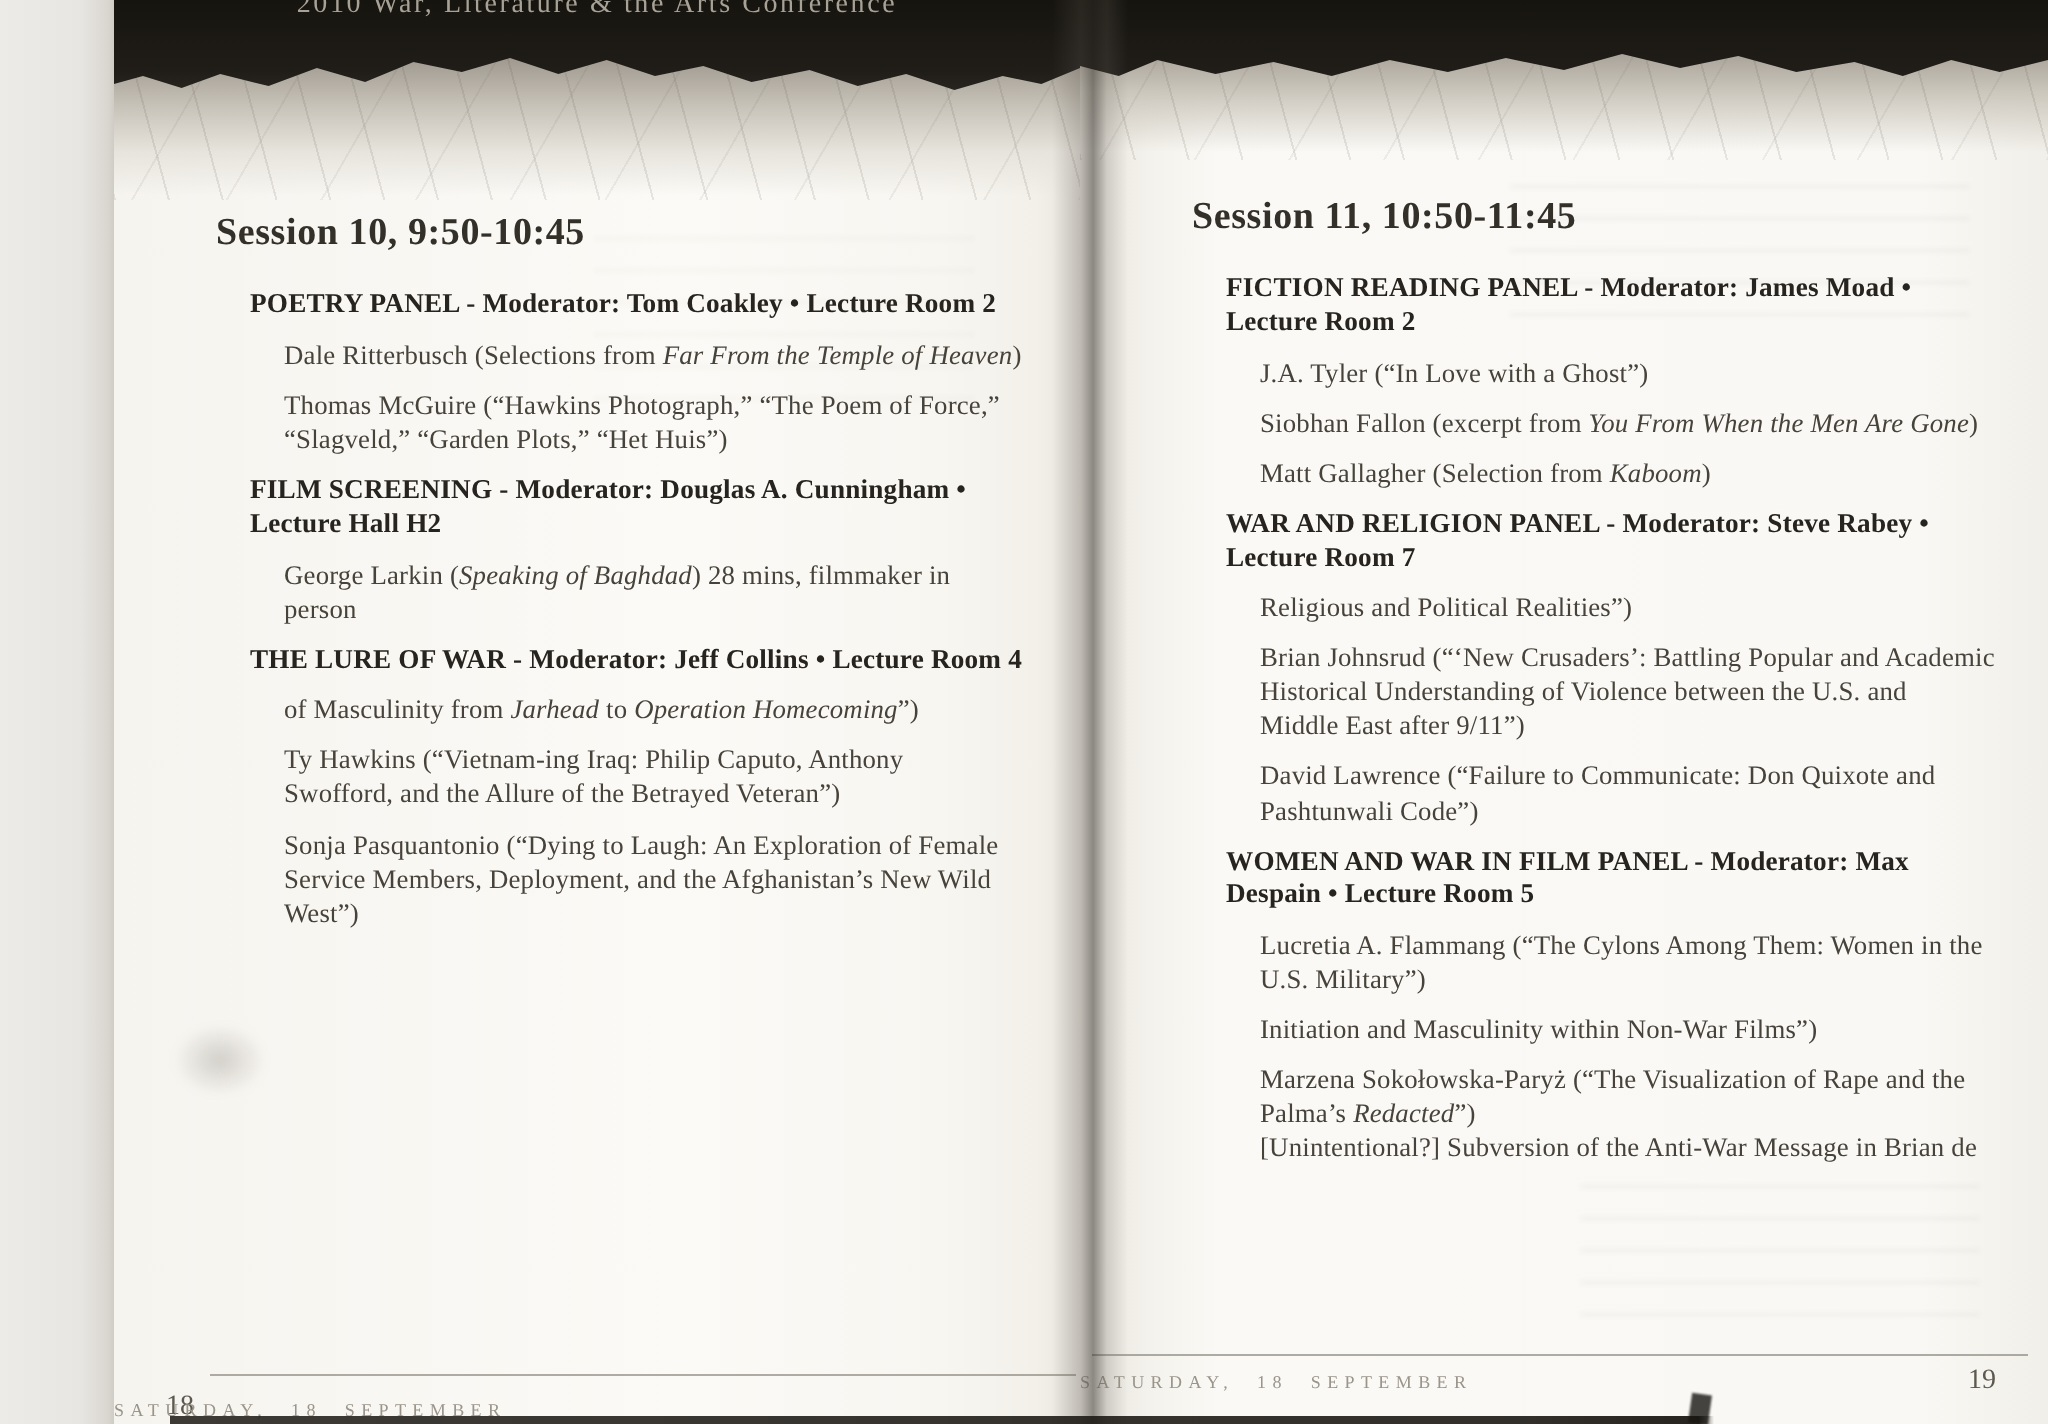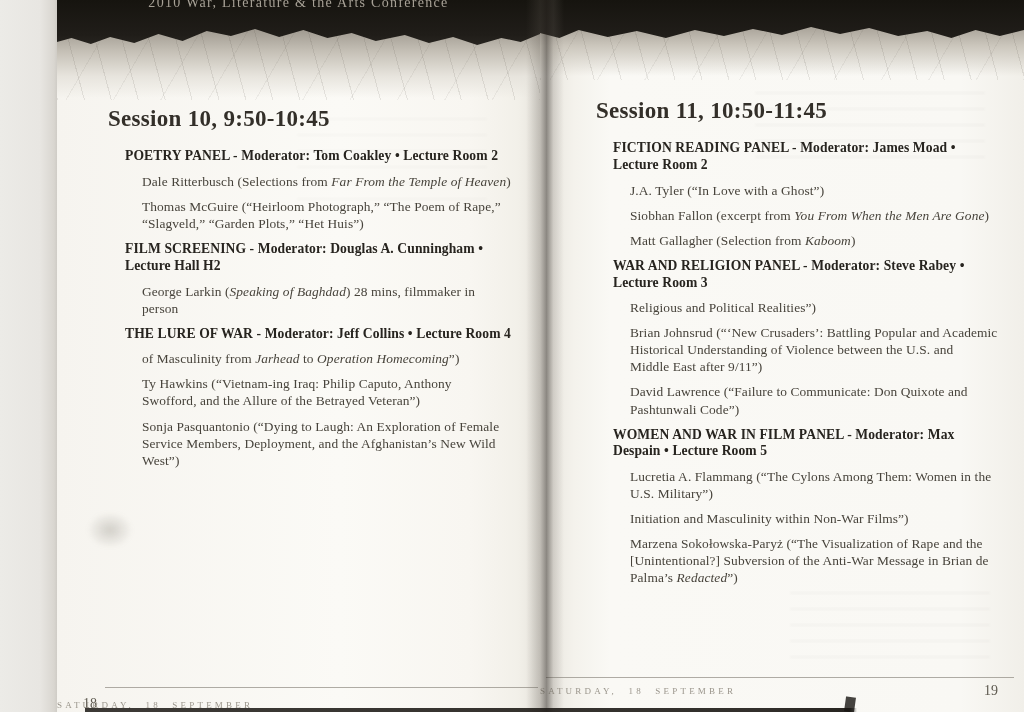--- a/index.html
+++ b/index.html
@@ -36,21 +36,21 @@
   #page-left .black-band{
     clip-path:polygon(0 0,100% 0,100% 34px,96% 42px,92% 38px,87% 45px,82% 37px,77% 43px,72% 35px,66% 41px,61% 33px,56% 38px,51% 30px,46% 37px,41% 29px,36% 36px,31% 31px,26% 41px,21% 34px,16% 43px,11% 37px,7% 44px,3% 38px,0 42px);}
   #page-right .black-band{
     clip-path:polygon(0 0,100% 0,100% 30px,95% 36px,90% 30px,85% 38px,80% 31px,74% 36px,68% 28px,62% 34px,56% 27px,50% 35px,44% 29px,38% 36px,32% 30px,26% 38px,20% 31px,14% 37px,8% 30px,4% 38px,0 33px);}
   .conf-title{position:absolute;top:-5px;left:0;width:100%;text-align:center;z-index:3;
     font-size:14px;letter-spacing:1.3px;color:#a7a196;white-space:nowrap;}
   
   .content{position:absolute;z-index:4;}
   #page-left .content{left:51px;top:106px;width:404px;}
   #page-right .content{left:56px;top:98px;width:404px;}
-  .session-title{font-size:23px;letter-spacing:.3px;color:#332f29;margin:0 0 16px 0;}
+  .session-title{font-size:19px;letter-spacing:.3px;color:#332f29;margin:0 0 16px 0;}
   .panel{margin:9px 0 0 17px;}
   .panel-title{font-weight:bold;font-size:13.6px;line-height:1.24;color:#27241f;letter-spacing:.1px;}
   .item{margin:8px 0 0 17px;font-size:13.4px;line-height:1.27;color:#47433b;letter-spacing:.1px;}
   p.item{margin-top:8px;margin-bottom:0;}
   .tline{display:block;}
   
   .foot-rule{position:absolute;height:1px;background:#8f8a81;opacity:.7;z-index:4;}
   #page-left .foot-rule{left:48px;right:2px;top:687px;}
   #page-right .foot-rule{left:6px;right:10px;top:677px;}
   .running-foot{position:absolute;left:0;width:100%;text-align:left;z-index:4;
@@ -91,21 +91,21 @@
       <h2 class="session-title">Session 10, 9:50-10:45</h2>
       <div class="panels">
           <div class="panel">
             <div class="panel-title">
               <span class="tline">POETRY PANEL - Moderator: Tom Coakley • Lecture Room 2</span>
             </div>
             <p class="item">
               <span class="tline">Dale Ritterbusch (Selections from <i>Far From the Temple of Heaven</i>)</span>
             </p>
             <p class="item">
-              <span class="tline">Thomas McGuire (“Heirloom Photograph,” “The Poem of Rape,”</span>
+              <span class="tline">Thomas McGuire (“Hawkins Photograph,” “The Poem of Force,”</span>
               <span class="tline">“Slagveld,” “Garden Plots,” “Het Huis”)</span>
             </p>
           </div>
           <div class="panel">
             <div class="panel-title">
               <span class="tline">FILM SCREENING - Moderator: Douglas A. Cunningham •</span>
               <span class="tline">Lecture Hall H2</span>
             </div>
             <p class="item">
               <span class="tline">George Larkin (<i>Speaking of Baghdad</i>) 28 mins, filmmaker in</span>
@@ -160,21 +160,21 @@
             <p class="item">
               <span class="tline">Siobhan Fallon (excerpt from <i>You From When the Men Are Gone</i>)</span>
             </p>
             <p class="item">
               <span class="tline">Matt Gallagher (Selection from <i>Kaboom</i>)</span>
             </p>
           </div>
           <div class="panel">
             <div class="panel-title">
               <span class="tline">WAR AND RELIGION PANEL - Moderator: Steve Rabey •</span>
-              <span class="tline">Lecture Room 3</span>
+              <span class="tline">Lecture Room 7</span>
             </div>
             <p class="item">
               <span class="tline">Religious and Political Realities”)</span>
             </p>
             <p class="item">
               <span class="tline">Brian Johnsrud (“‘New Crusaders’: Battling Popular and Academic</span>
               <span class="tline">Historical Understanding of Violence between the U.S. and</span>
               <span class="tline">Middle East after 9/11”)</span>
             </p>
             <p class="item">
@@ -189,22 +189,22 @@
             </div>
             <p class="item">
               <span class="tline">Lucretia A. Flammang (“The Cylons Among Them: Women in the</span>
               <span class="tline">U.S. Military”)</span>
             </p>
             <p class="item">
               <span class="tline">Initiation and Masculinity within Non-War Films”)</span>
             </p>
             <p class="item">
               <span class="tline">Marzena Sokołowska-Paryż (“The Visualization of Rape and the</span>
+              <span class="tline">Palma’s <i>Redacted</i>”)</span>
               <span class="tline">[Unintentional?] Subversion of the Anti-War Message in Brian de</span>
-              <span class="tline">Palma’s <i>Redacted</i>”)</span>
             </p>
           </div>
         </div>
     </div>
 
     <div class="foot-rule"></div>
     <div class="running-foot">SATURDAY, 18 SEPTEMBER</div>
     <div class="page-num">19</div>
   </div>
 

